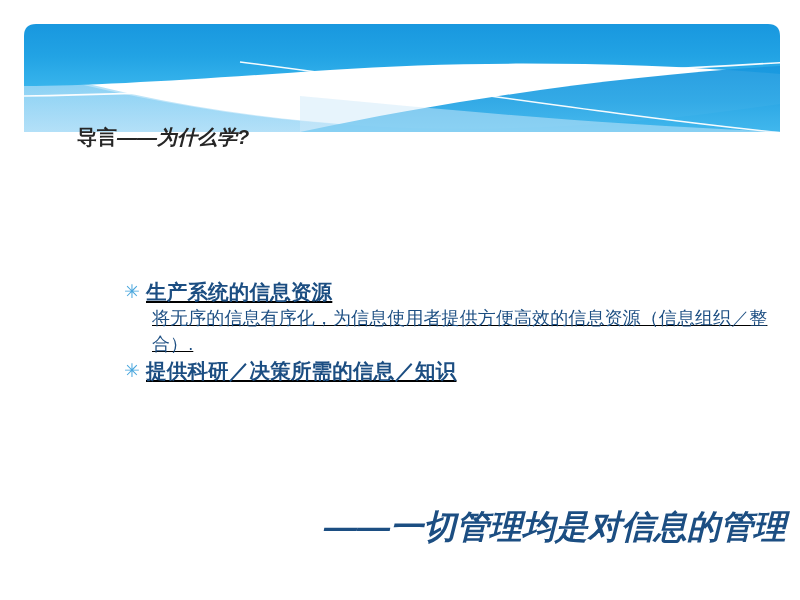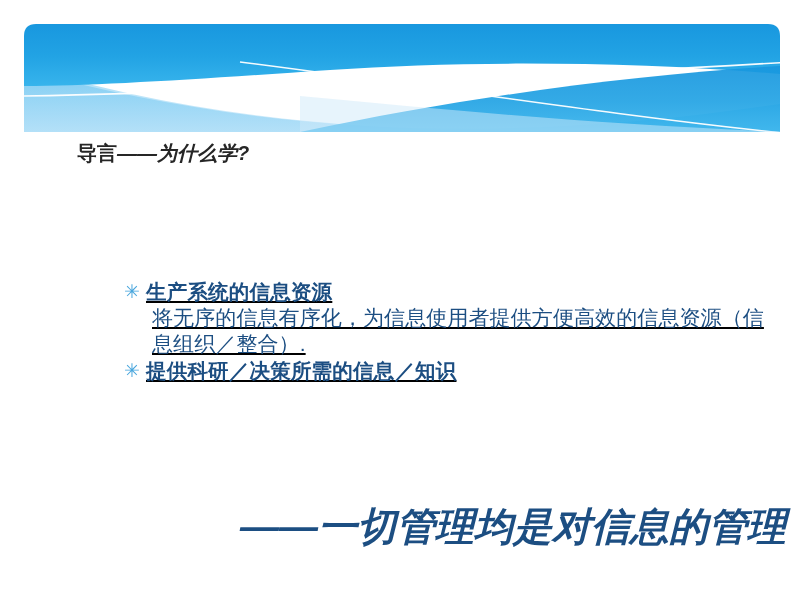--- a/index.html
+++ b/index.html
@@ -26,21 +26,21 @@
     top: 0;
     width: 800px;
     height: 160px;
     pointer-events: none;
   }
 
   
   #slide-title {
     position: absolute;
     left: 77px;
-    top: 138px;
+    top: 122px;
     width: 640px;
     height: 36px;
     color: #262626;
     font-size: 20px;
     line-height: 30px;
     white-space: nowrap;
     letter-spacing: 0px;
   }
   #slide-title .t-plain {
     font-weight: 600;
@@ -81,35 +81,35 @@
   .bullet-head {
     color: #1c4e82;
     font-weight: bold;
     font-size: 20.5px;
     line-height: 27px;
     letter-spacing: 0.2px;
   }
   .bullet-sub {
     color: #1c4e82;
     font-weight: normal;
-    font-size: 21px;
+    font-size: 18px;
     line-height: 26px;
     letter-spacing: 0.1px;
     padding-left: 6px;
   }
 
   
   #closing-line {
     position: absolute;
     left: 0px;
     top: 505px;
     width: 786px;
     text-align: right;
     color: #1c4e82;
-    font-size: 39px;
+    font-size: 33px;
     line-height: 44px;
     font-style: italic;
     font-weight: bold;
     white-space: nowrap;
   }
 </style>
 </head>
 <body>
 
 <div id="slide">

